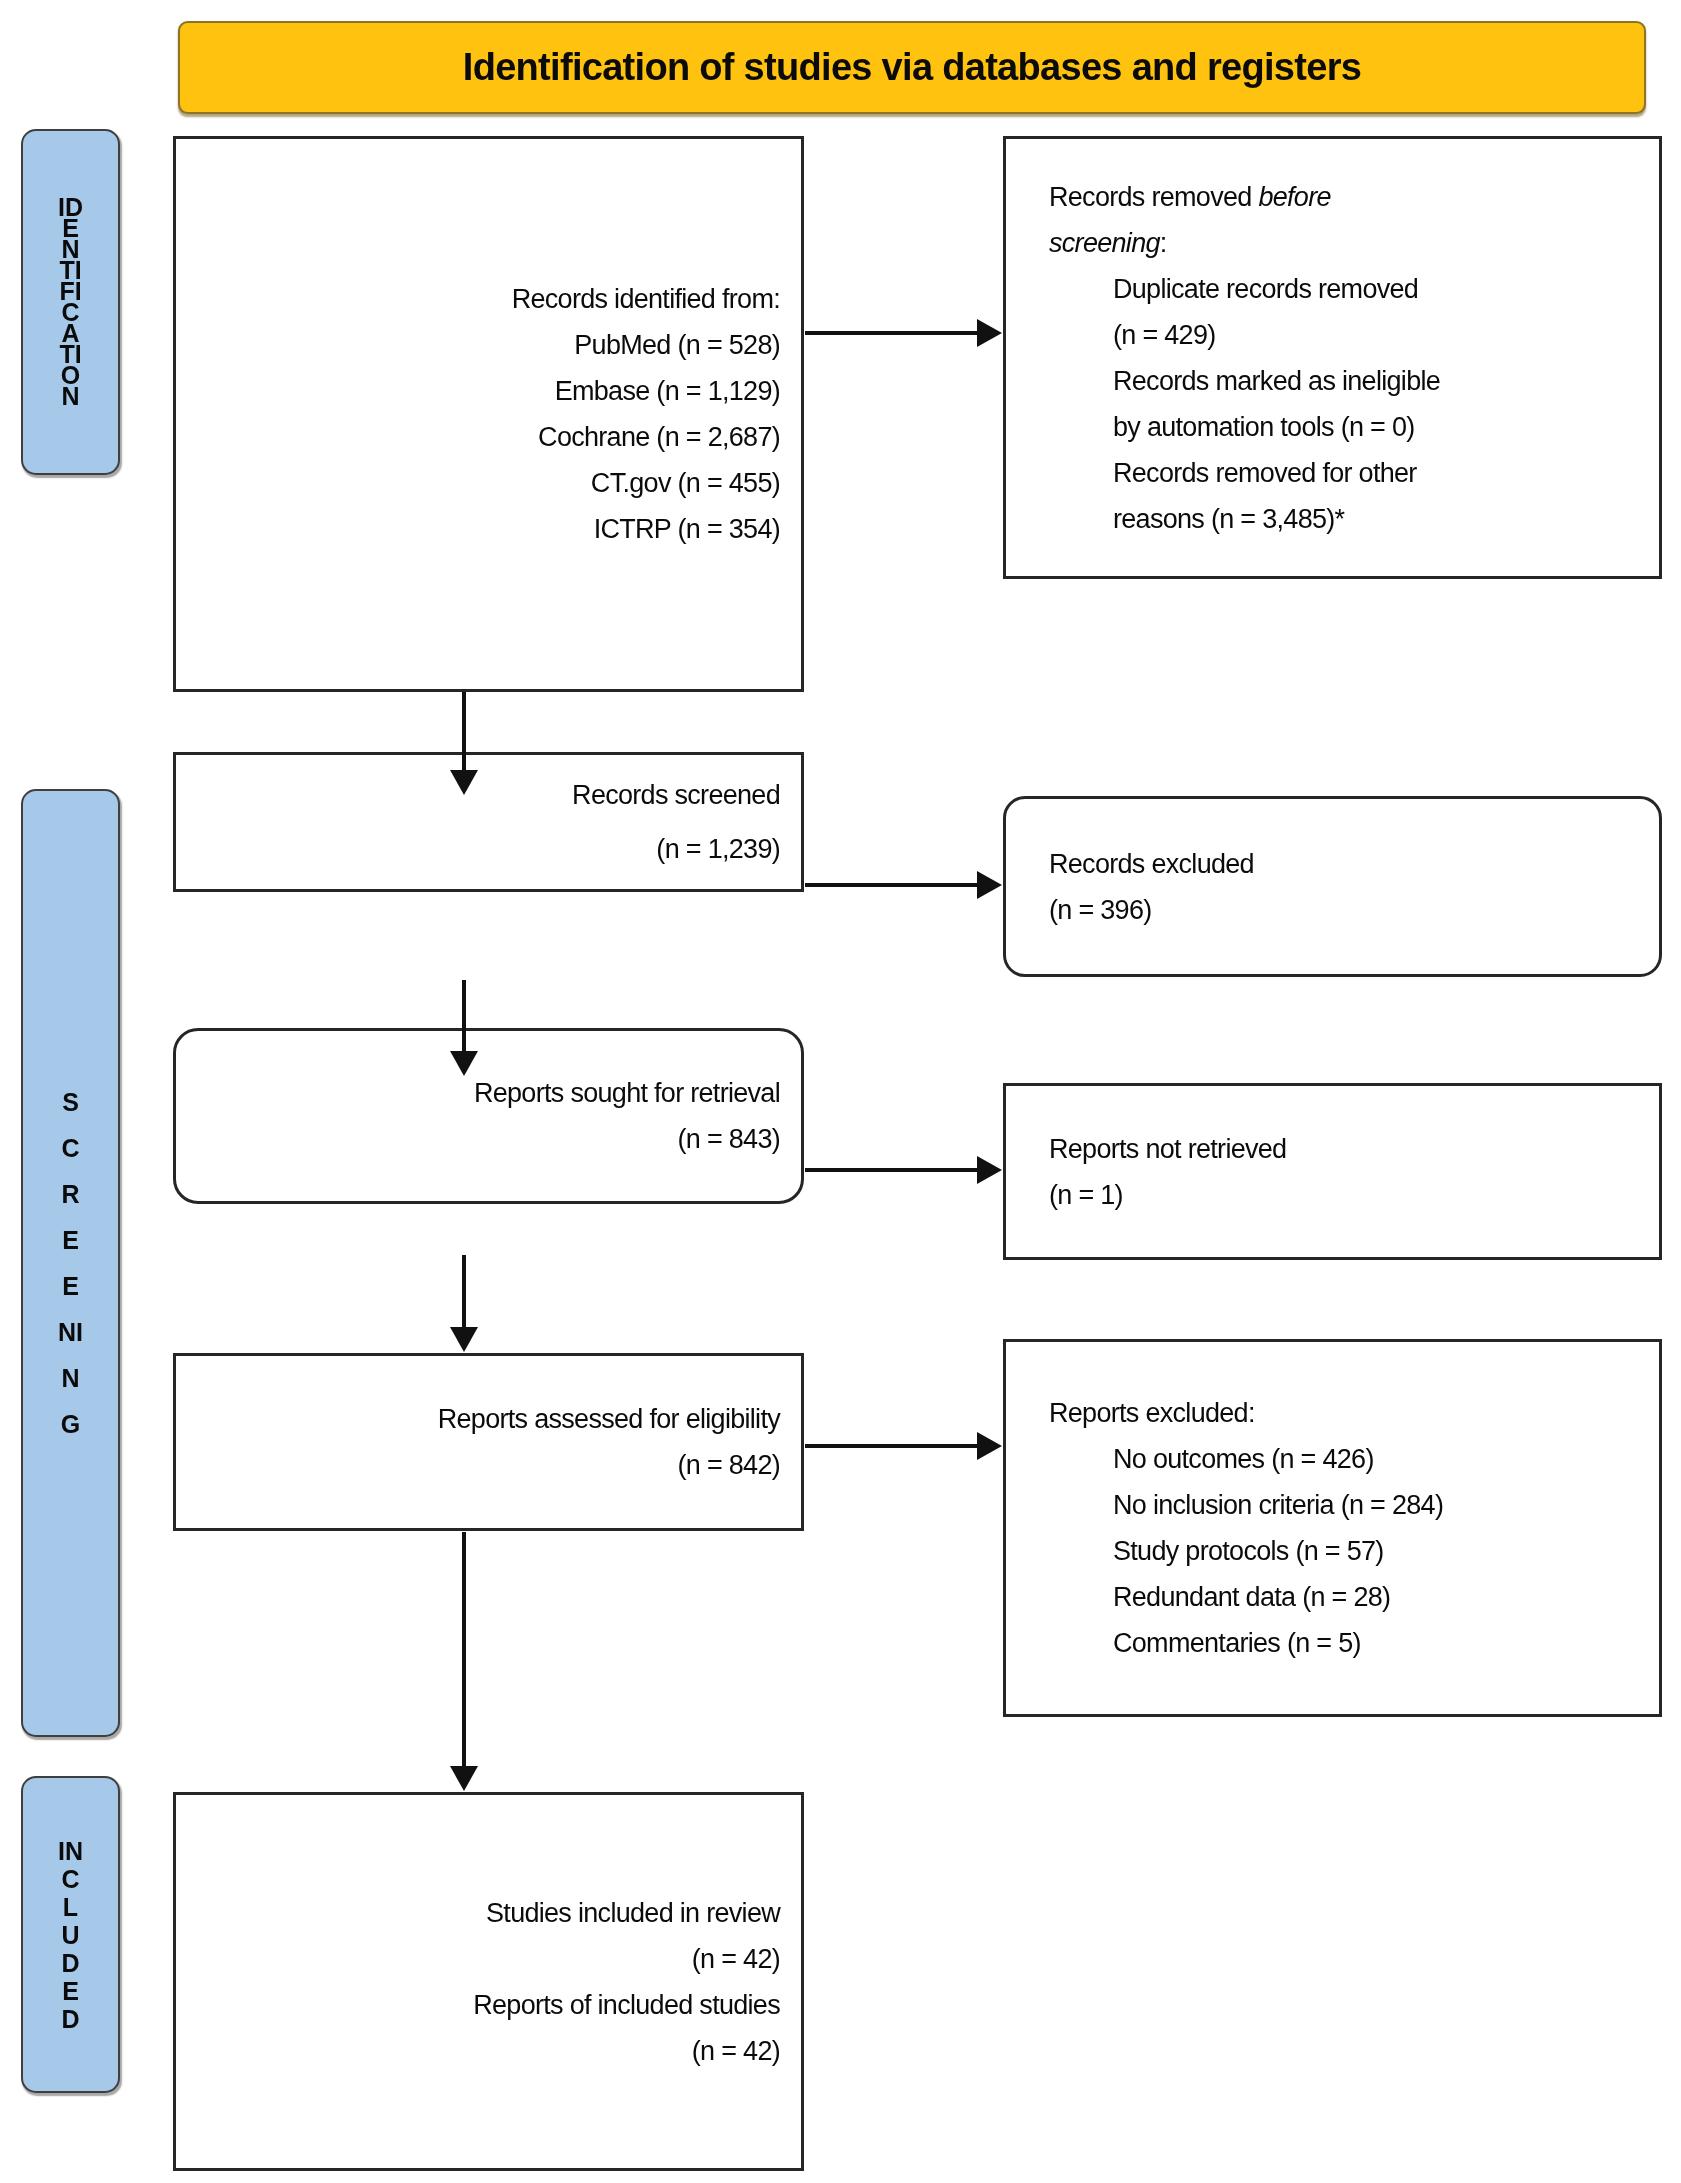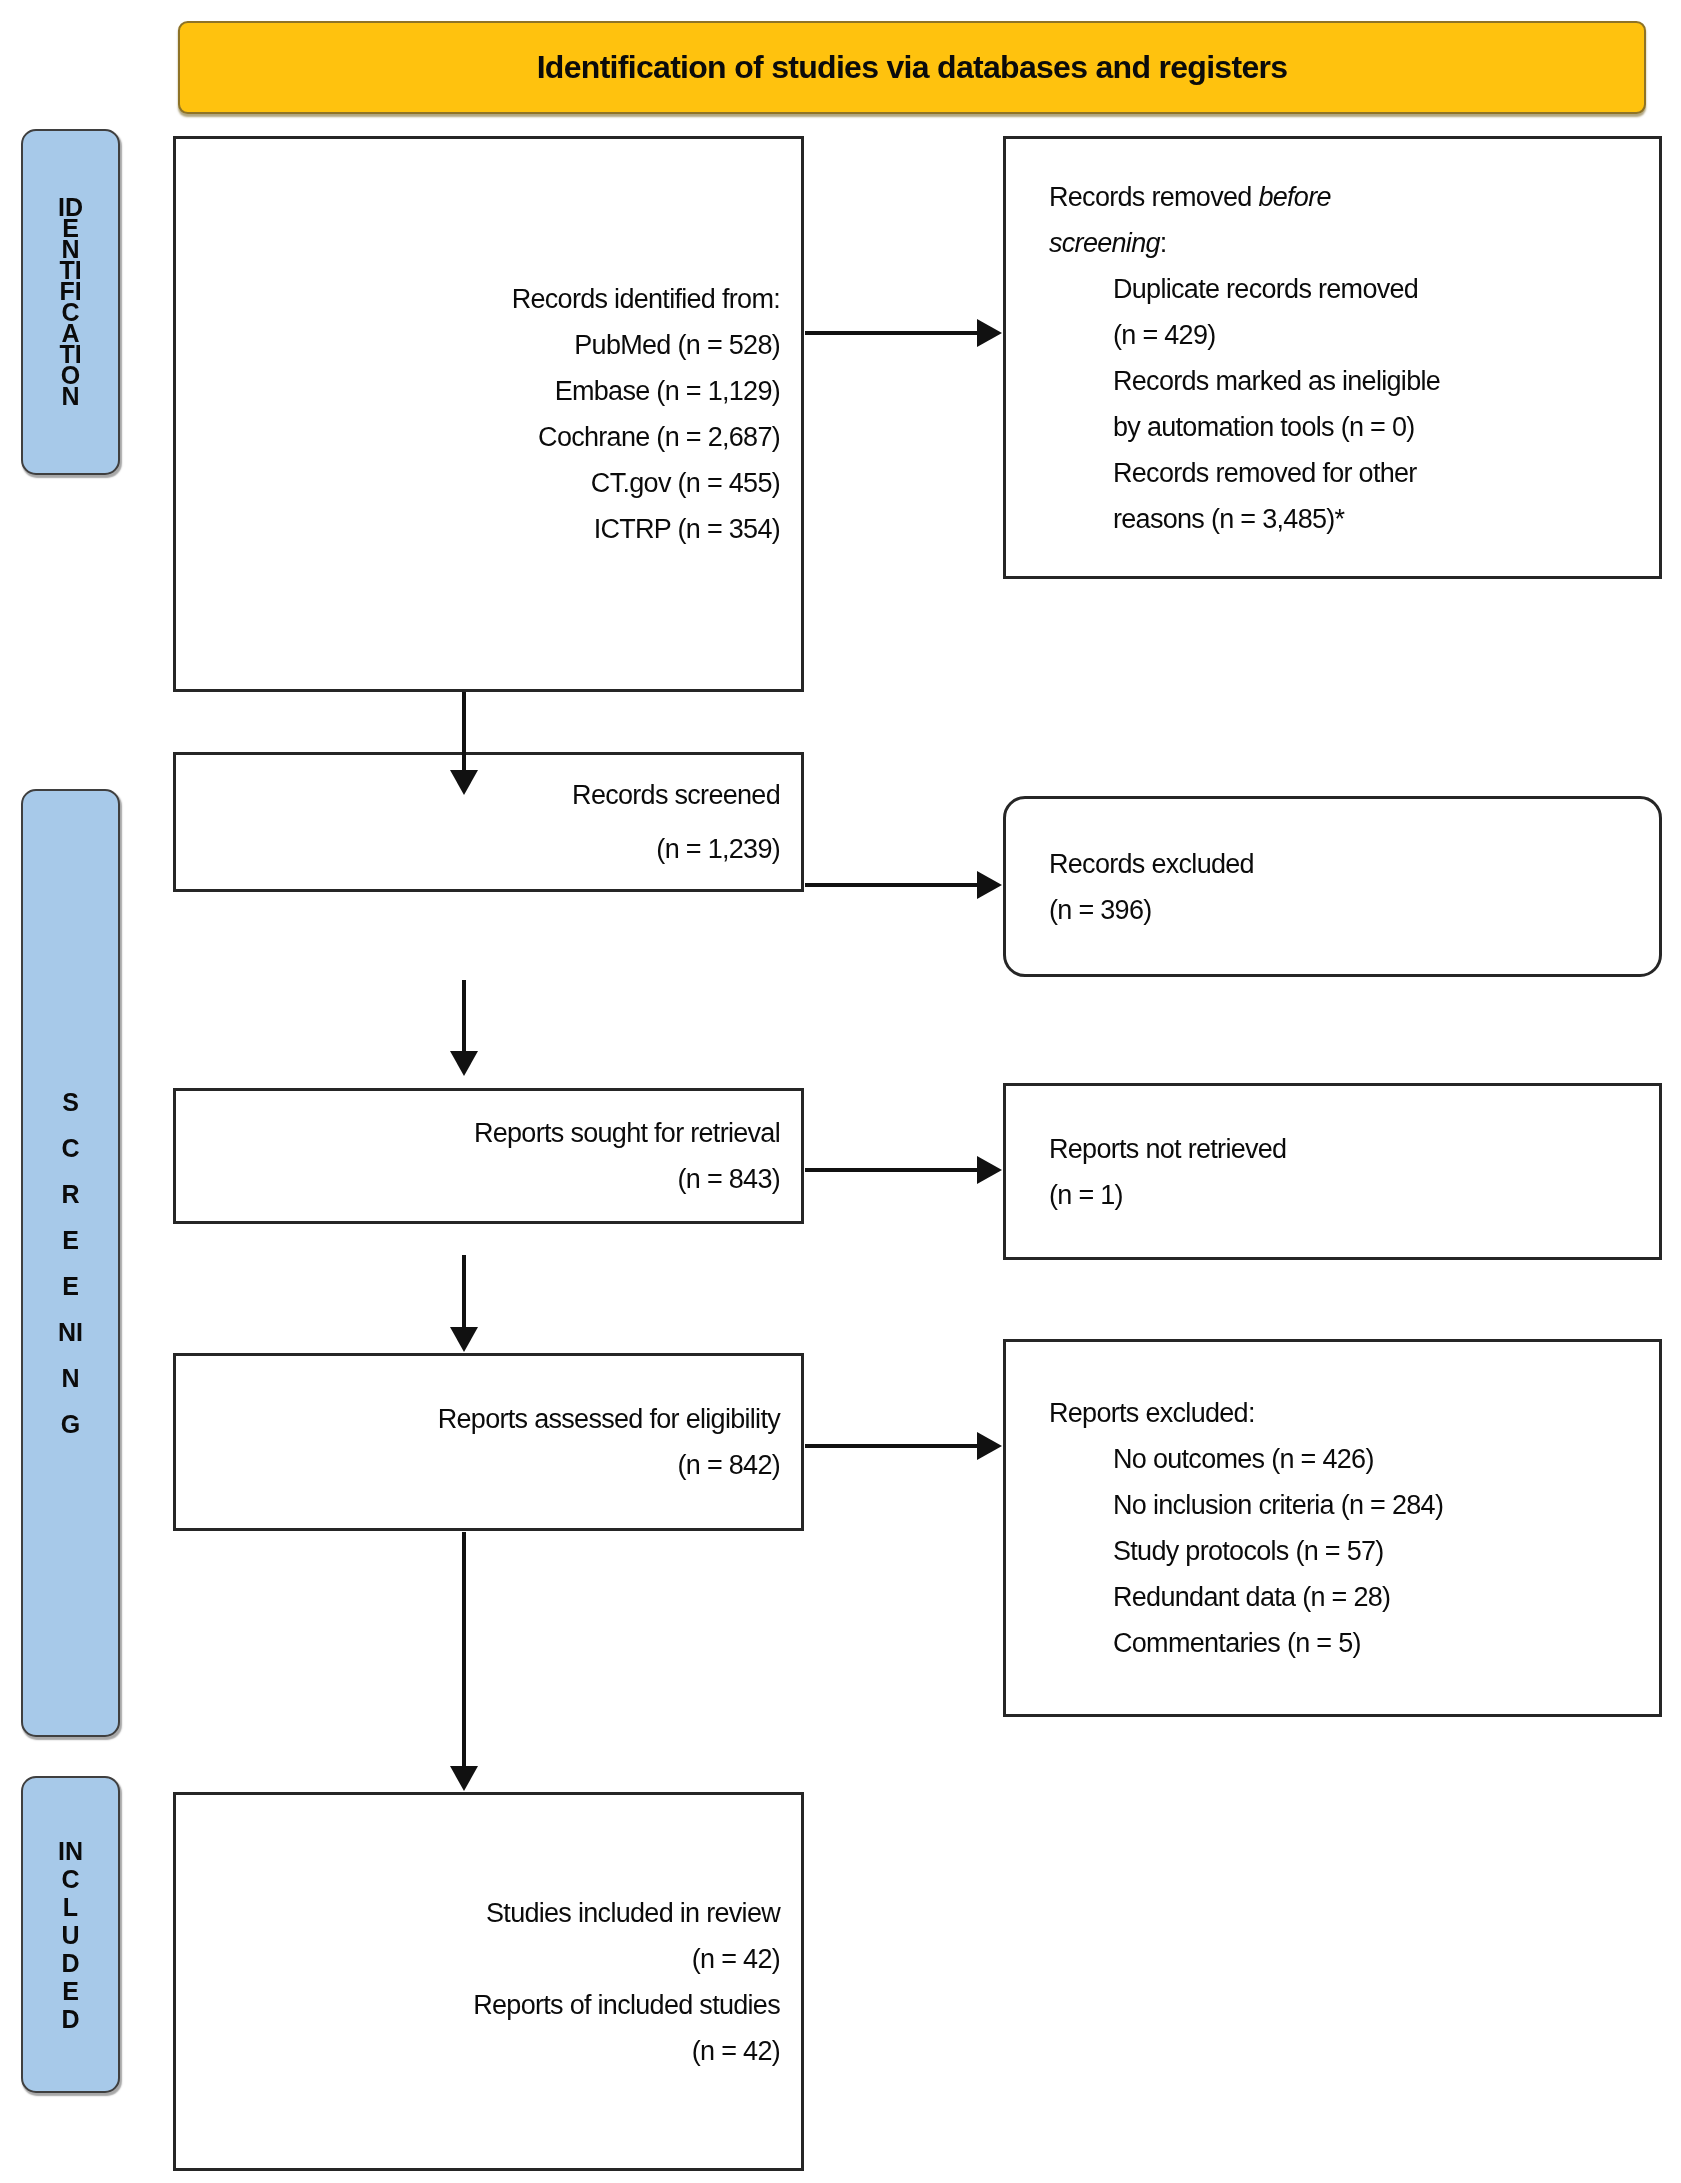--- a/index.html
+++ b/index.html
@@ -10,21 +10,21 @@
   html,body{margin:0;padding:0;background:#ffffff;}
   body{font-family:"Liberation Sans","DejaVu Sans",sans-serif;color:var(--ink);}
   #stage-canvas{position:relative;width:1682px;height:2183px;background:#ffffff;overflow:hidden;}
 
   .banner{
     position:absolute;left:178px;top:21px;width:1464px;height:89px;
     background:var(--banner-bg);border:2.1px solid var(--banner-border);border-radius:9.7px;
     display:flex;align-items:center;justify-content:center;
     box-shadow:0 2.8px 2.1px -0.7px rgba(110,90,20,.55);
   }
-  .banner-title{font-size:32px;font-weight:bold;letter-spacing:-0.7px;}
+  .banner-title{font-size:38px;font-weight:bold;letter-spacing:-0.7px;}
 
   .stage{
     position:absolute;left:21px;width:95px;
     background:var(--stage-bg);border:2.8px solid var(--stage-border);border-radius:15px;
     display:flex;align-items:center;justify-content:center;
     box-shadow:1.4px 2.1px 1.4px rgba(60,60,60,.45);
   }
   .stage-text{
     font-weight:bold;font-size:25px;text-align:center;
     width:30px;word-break:break-all;letter-spacing:0;
@@ -41,21 +41,21 @@
     display:flex;flex-direction:column;justify-content:center;
     font-size:27px;line-height:46px;letter-spacing:-0.7px;
     padding:14px 21px 14px 36px;box-sizing:border-box;
   }
   .col-left{left:173px;width:631px;text-align:right;}
   .col-right{left:1003px;width:659px;}
   #box-records-identified{top:136px;height:556px;}
   #box-records-removed{top:136px;height:443px;padding-left:43px;}
   #box-records-screened{top:752px;height:140px;gap:8px;}
   #box-records-excluded{top:796px;height:181px;padding-left:43px;border-radius:22px;}
-  #box-reports-sought{top:1088px;height:136px;}
+  #box-reports-sought{top:1028px;height:176px;border-radius:25px;}
   #box-reports-not-retrieved{top:1083px;height:177px;padding-left:43px;}
   #box-reports-assessed{top:1353px;height:178px;}
   #box-reports-excluded{top:1339px;height:378px;padding-left:43px;}
   #box-studies-included{top:1792px;height:379px;}
 
   .indent{margin-left:64px;}
   .em{font-style:italic;}
 
   .varrow{position:absolute;width:3.5px;background:var(--arrow);left:462px;}
   .varrow::after{

